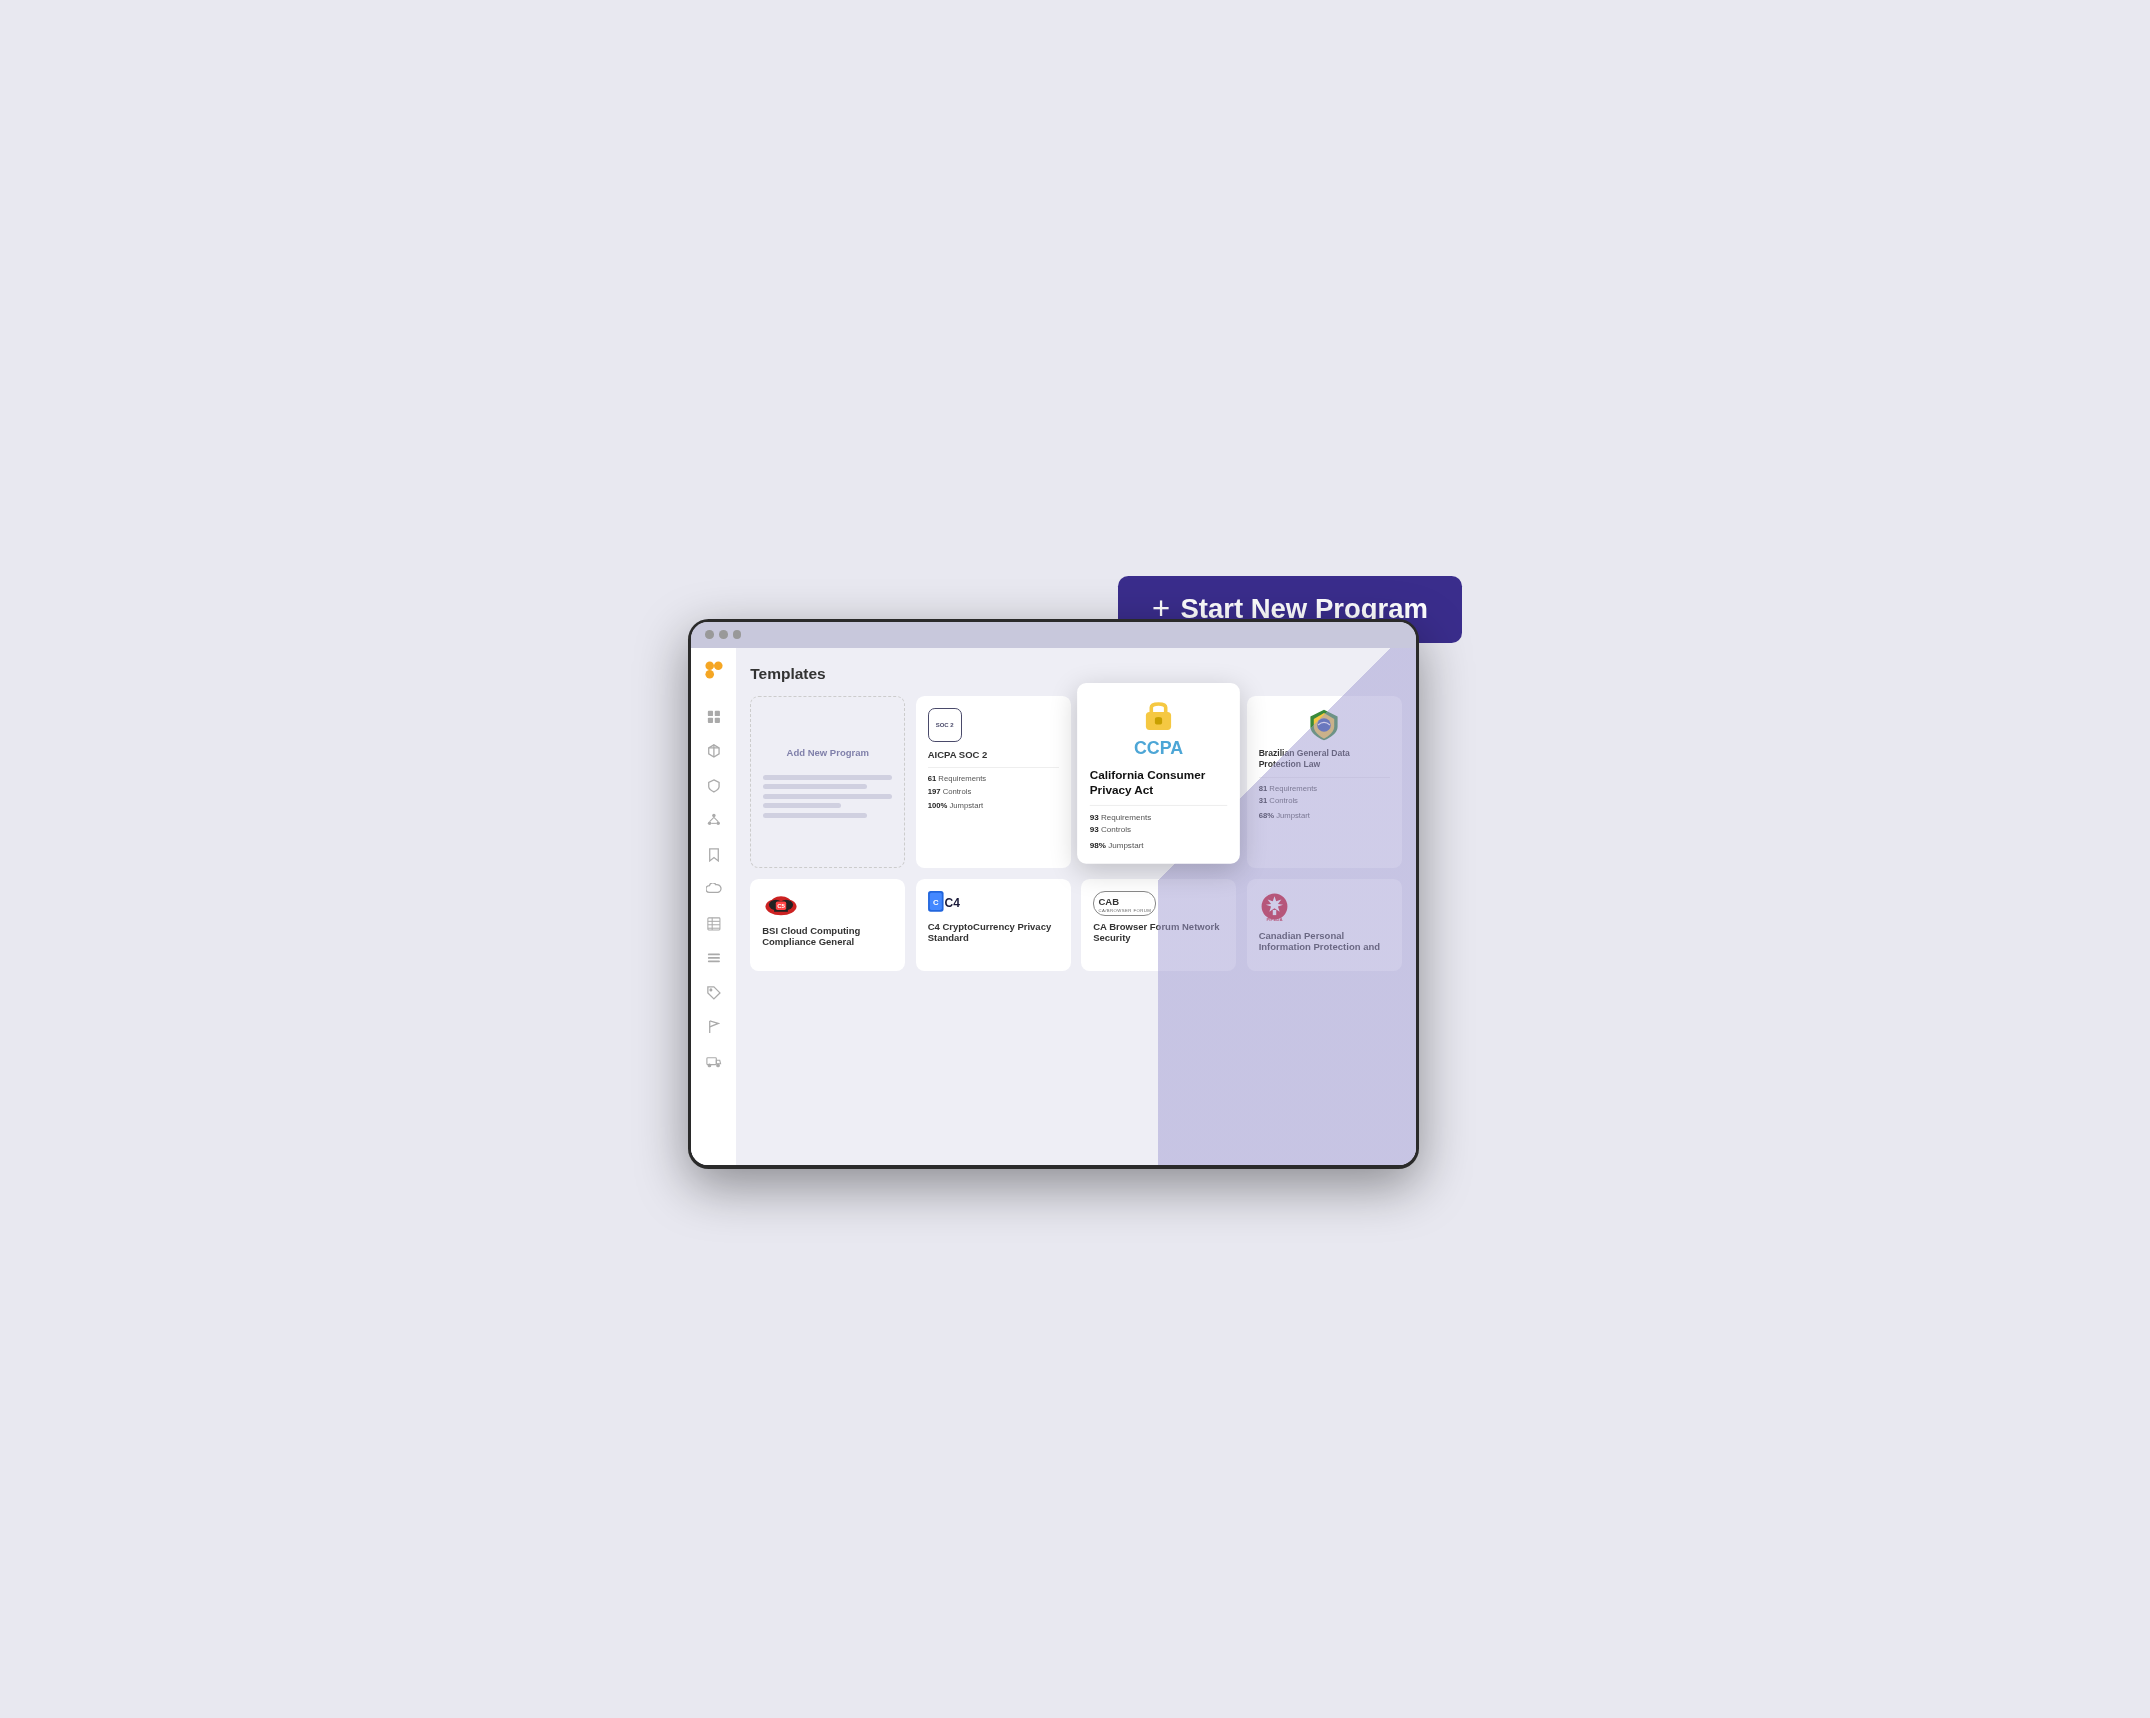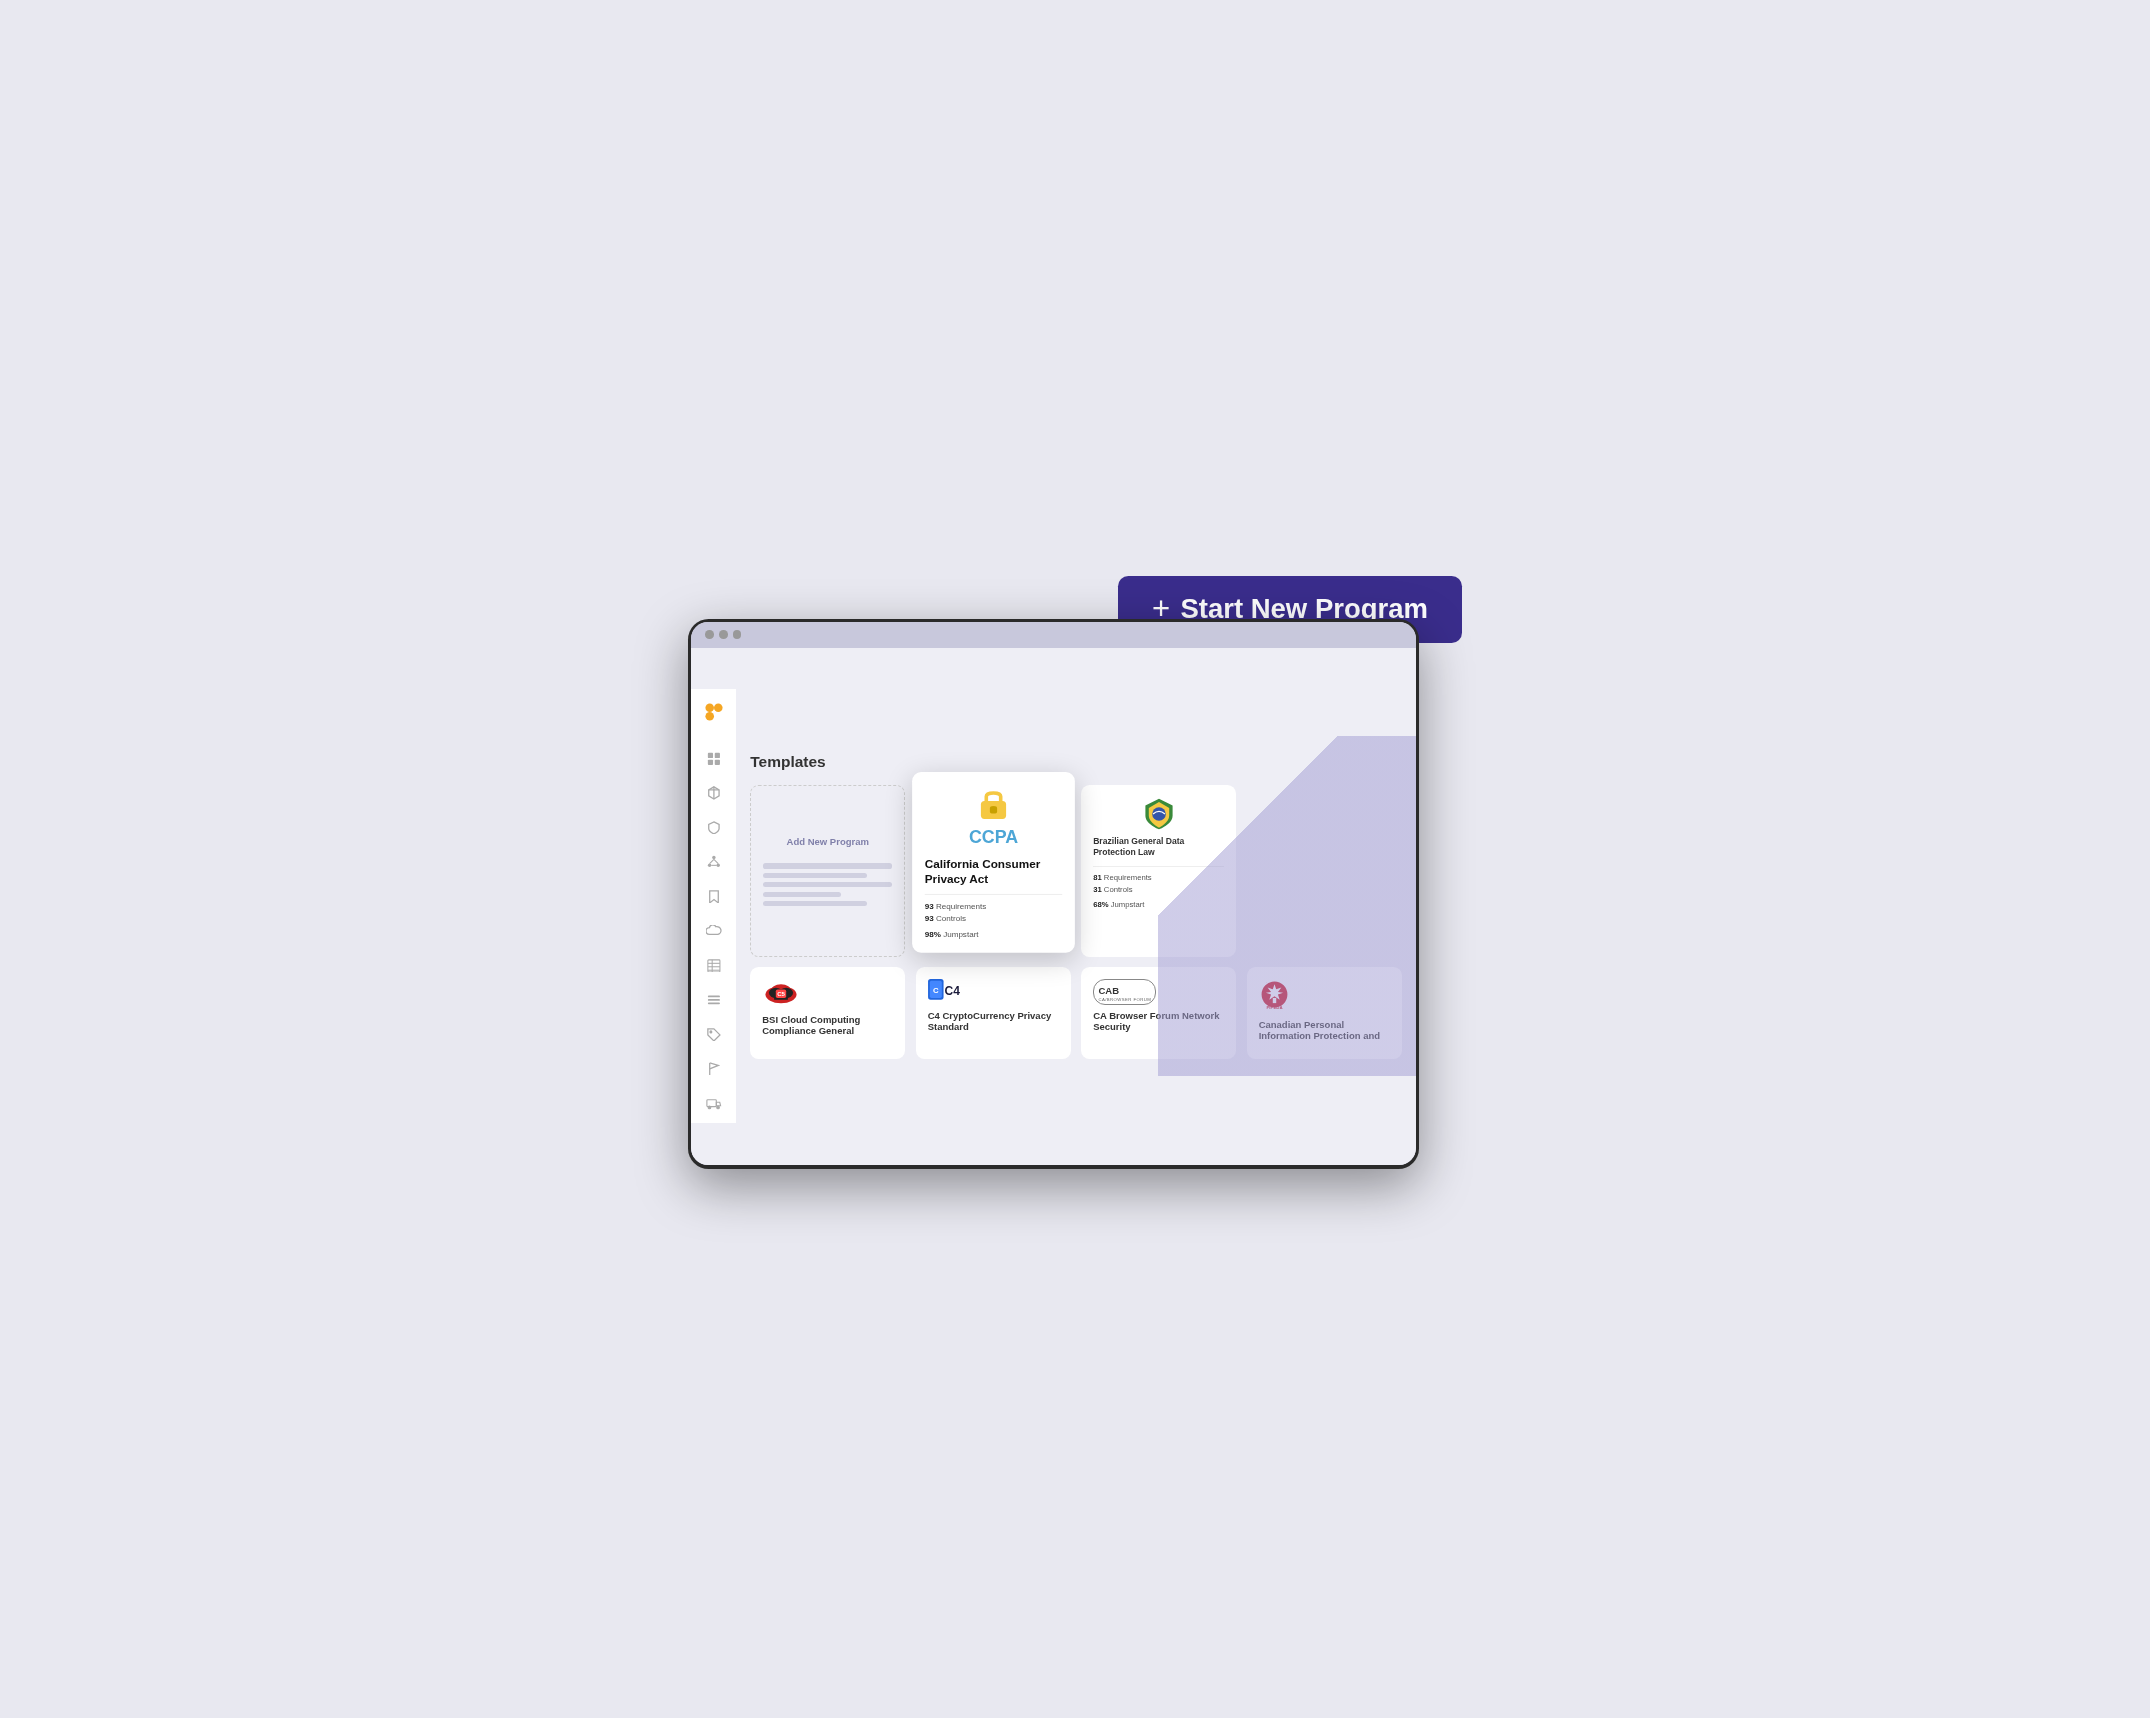--- a/index.html
+++ b/index.html
@@ -81,21 +81,20 @@
       border-radius: 50%;
       background: #999;
     }
 
     
     .app-container {
       display: flex;
       flex: 1;
       background: #eeeef5;
       overflow: hidden;
-      align-items: center;
     }
 
     
     .sidebar {
       width: 45px;
       background: white;
       display: flex;
       flex-direction: column;
       align-items: center;
       padding: 10.3px 0;
@@ -420,20 +419,32 @@
               <div class="add-new-title">Add New Program</div>
               <div class="placeholder-lines">
                 <div class="placeholder-line long"></div>
                 <div class="placeholder-line medium"></div>
                 <div class="placeholder-line long"></div>
                 <div class="placeholder-line short"></div>
                 <div class="placeholder-line medium"></div>
               </div>
             </div>
 
+            <div class="template-card">
+              <div class="soc2-icon">SOC 2</div>
+              <div class="card-title">AICPA SOC 2</div>
+              <div class="card-divider"></div>
+              <div class="card-stats">
+                <div><strong>61</strong> <span>Requirements</span></div>
+                <div><strong>197</strong> <span>Controls</span></div>
+              </div>
+              <div class="jumpstart">
+                <strong>100%</strong> <span>Jumpstart</span>
+              </div>
+            </div>
 
             <div class="template-card featured">
               <div class="ccpa-lock">
 
                 <svg class="lock-svg" width="31" height="36" viewBox="0 0 36 42">
                   <rect x="4" y="18" width="28" height="20" rx="4" fill="#f5c842"></rect>
                   <path d="M10 18V13C10 8 26 8 26 13V18" fill="none" stroke="#f5c842" stroke-width="4"></path>
                   <rect x="14" y="24" width="8" height="8" rx="2" fill="#c8a000"></rect>
                   <circle cx="18" cy="26" r="2" fill="#c8a000"></circle>
                 </svg>

